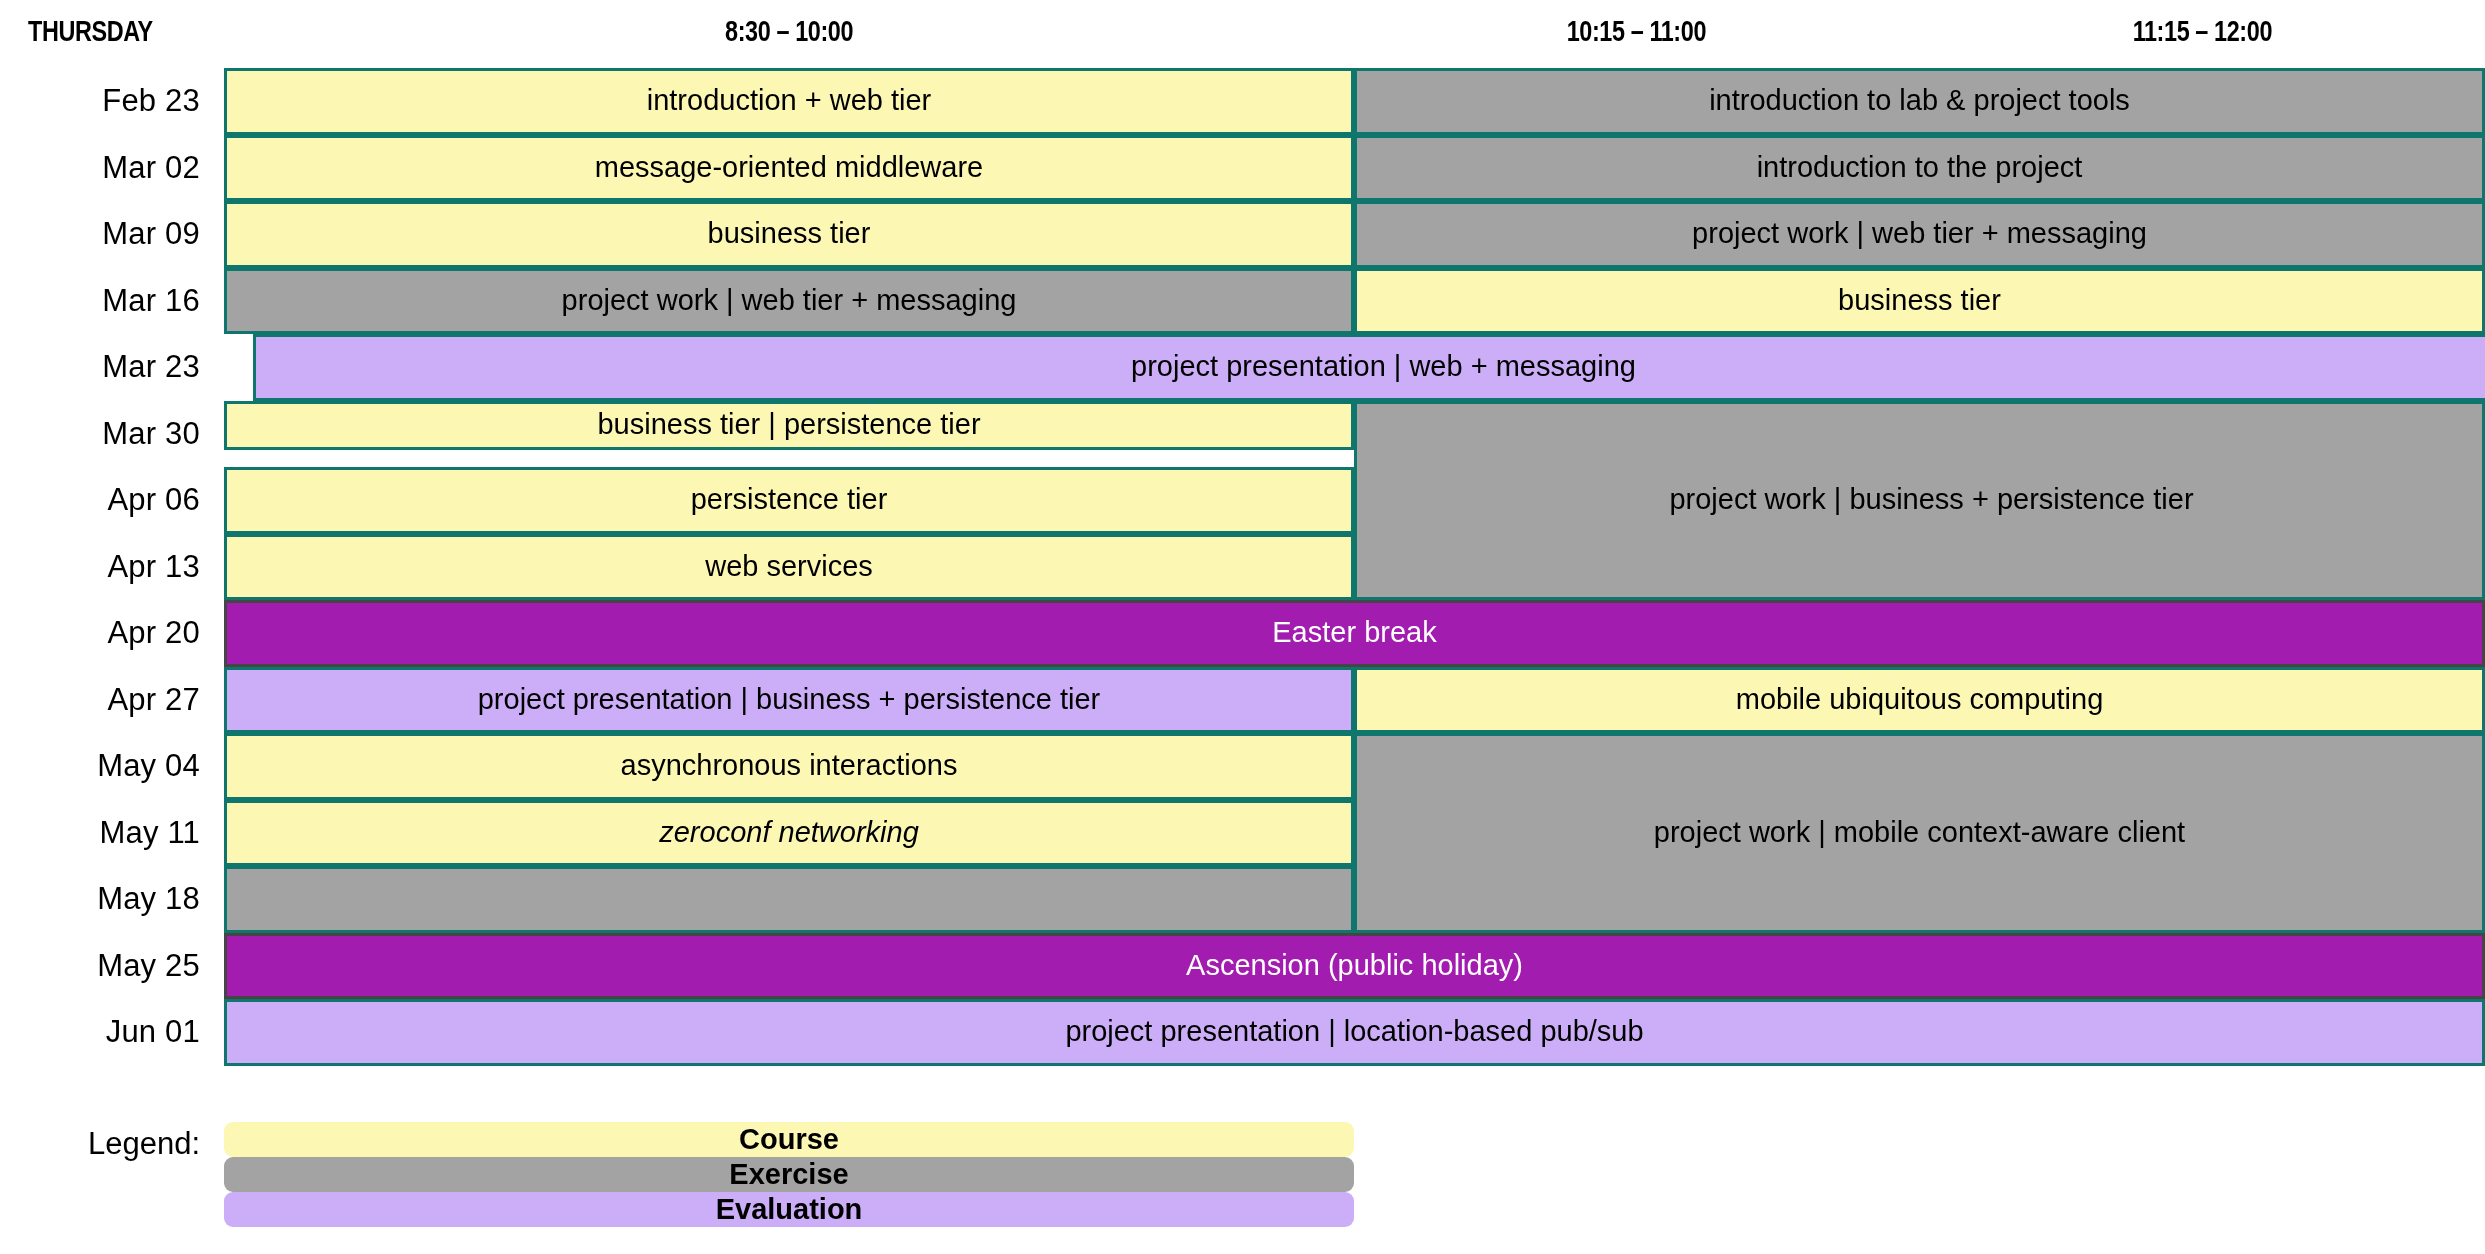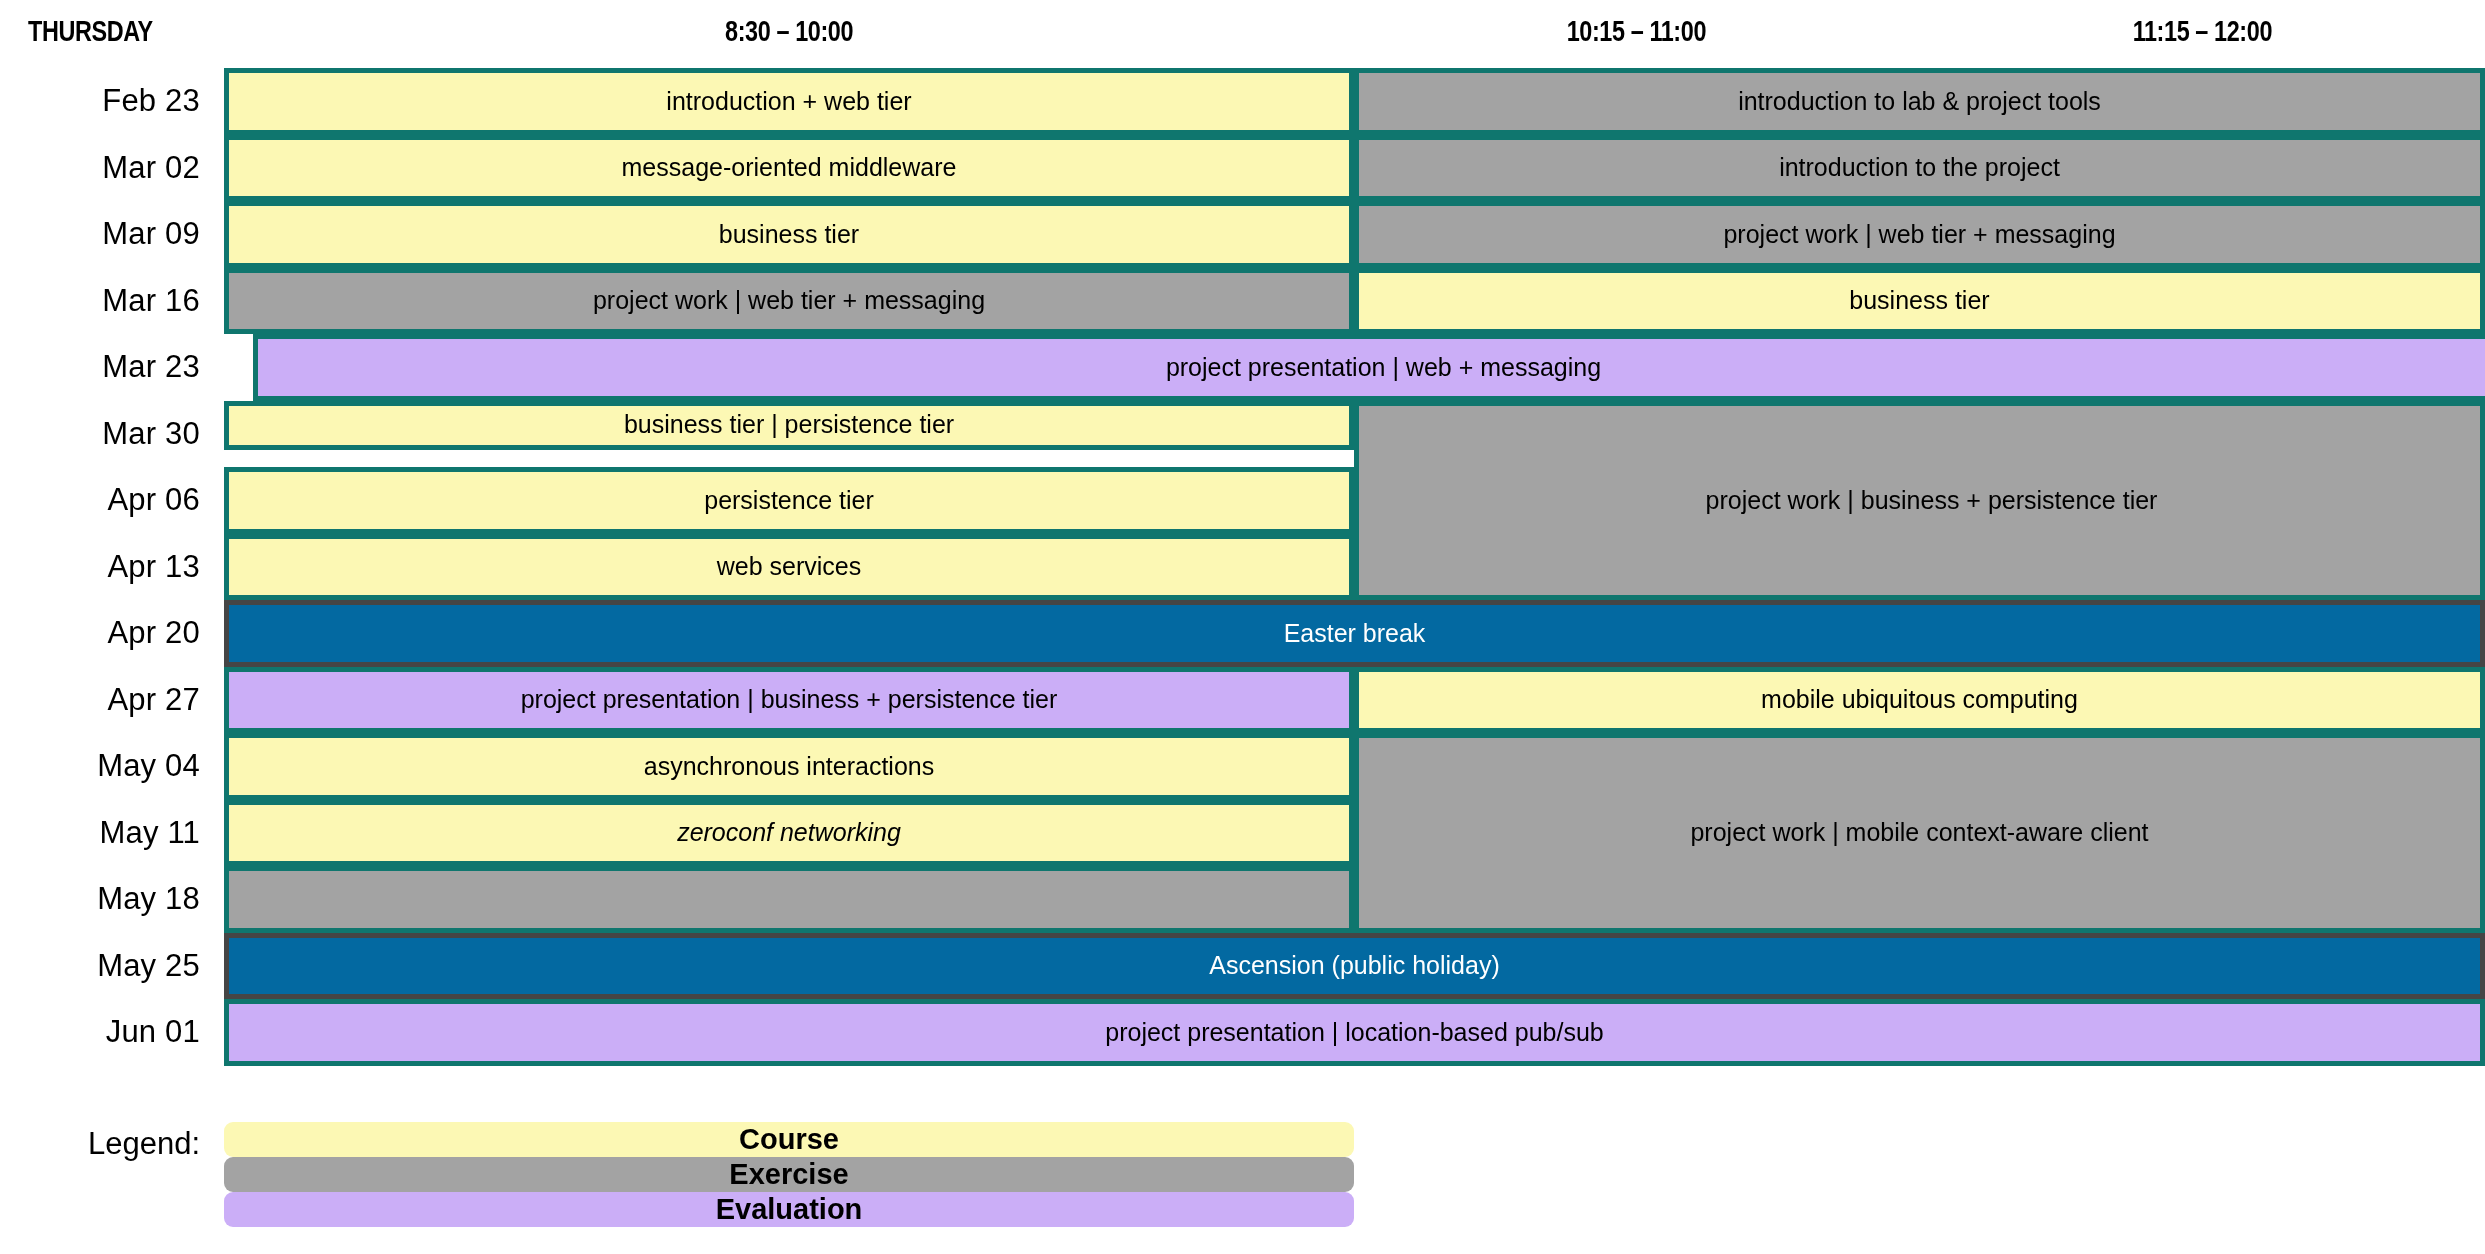--- a/index.html
+++ b/index.html
@@ -92,30 +92,30 @@
     height: 997px;
     pointer-events: none;
   }
   .block {
     position: absolute;
     box-sizing: border-box;
     display: flex;
     align-items: center;
     justify-content: center;
     text-align: center;
-    font-size: 25px;
+    font-size: 29px;
     line-height: 1.1;
     white-space: nowrap;
-    border: 5px solid #0f766e;
+    border: 3px solid #0f766e;
     pointer-events: auto;
   }
   .c-course     { background: #FCF8B4; }
   .c-exercise   { background: #a3a3a3; }
   .c-evaluation { background: #CBAEF7; }
-  .c-break      { background: #0369a1; color: #ffffff; border-color: #454545; }
+  .c-break      { background: #a21caf; color: #ffffff; border-color: #454545; }
 
   
   .legend {
     position: absolute;
     left: 0;
     top: 1122px;
     width: 2485px;
     display: flex;
     align-items: flex-start;
   }

